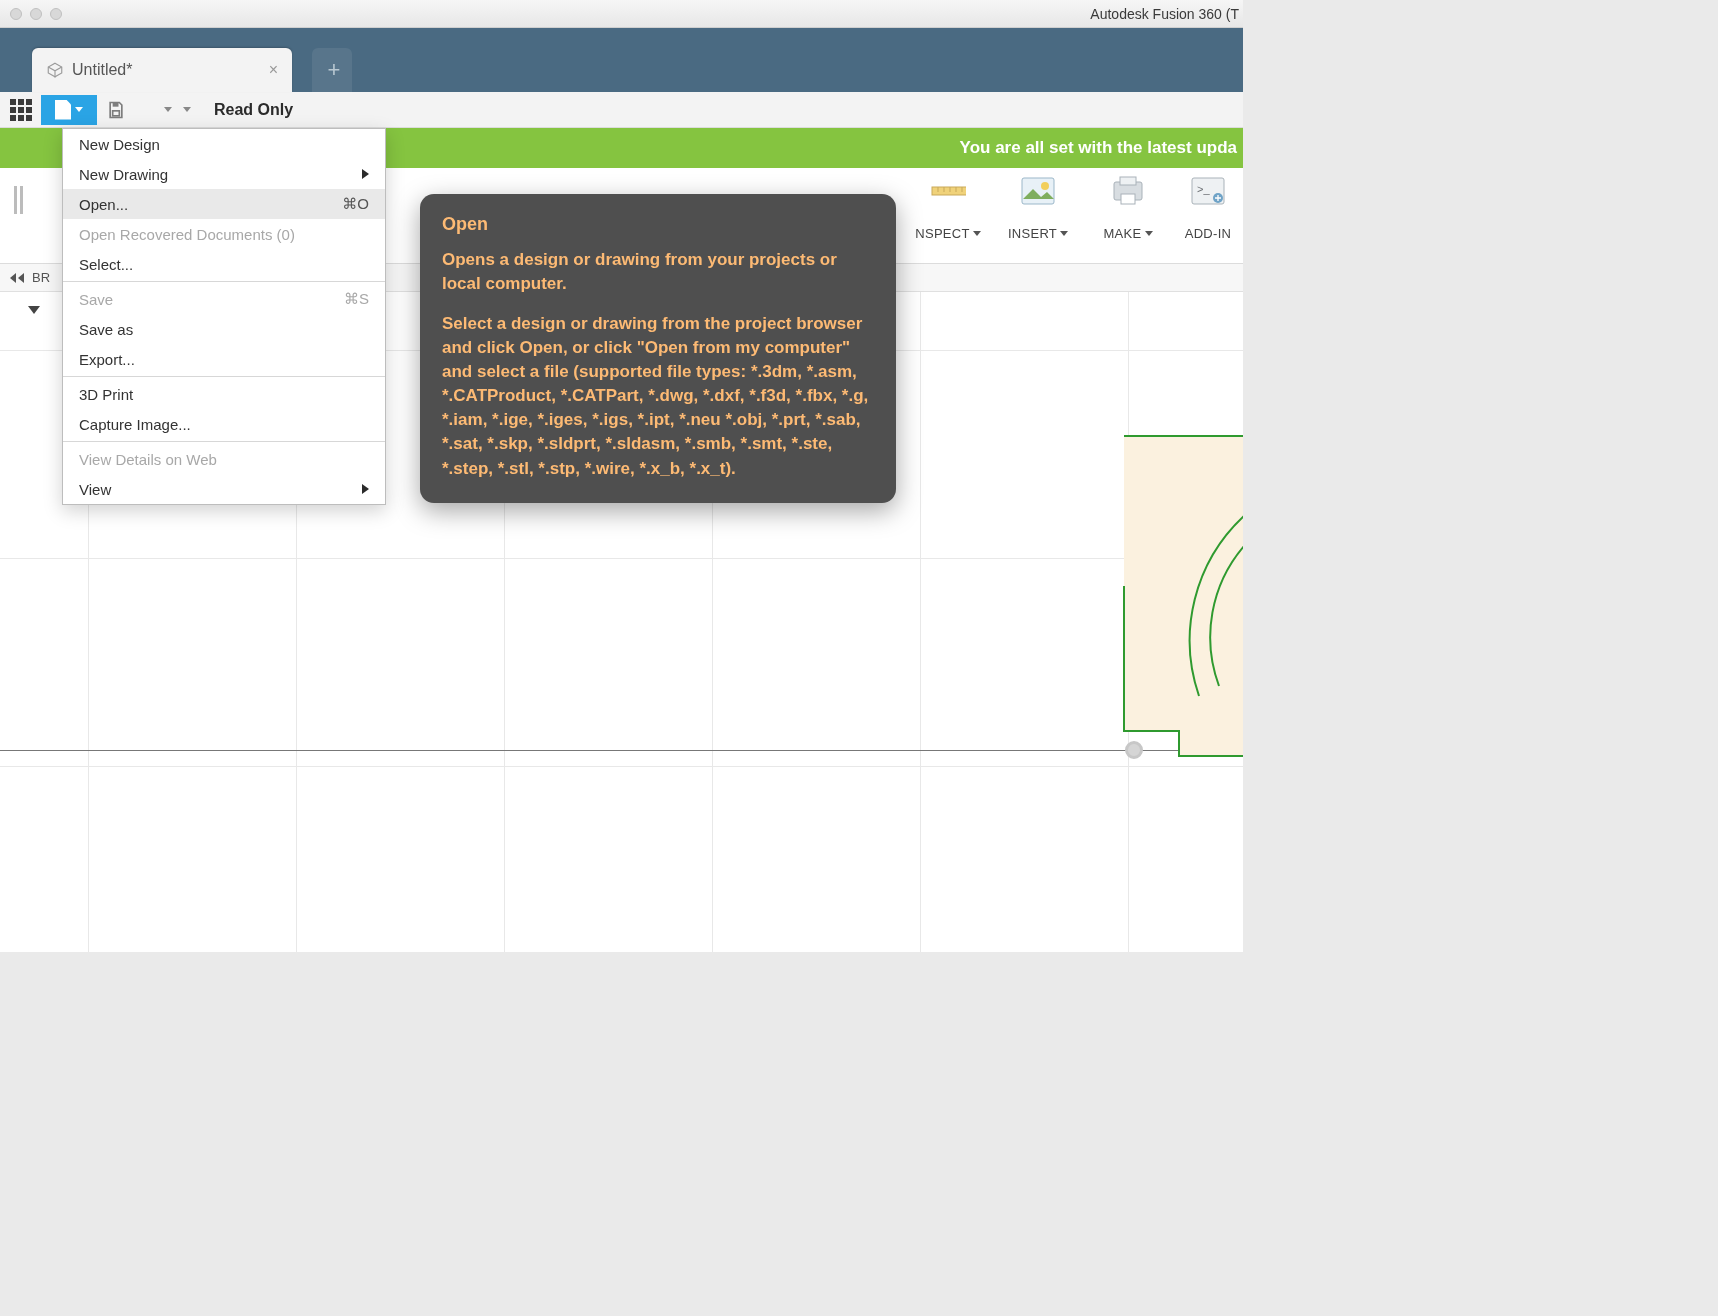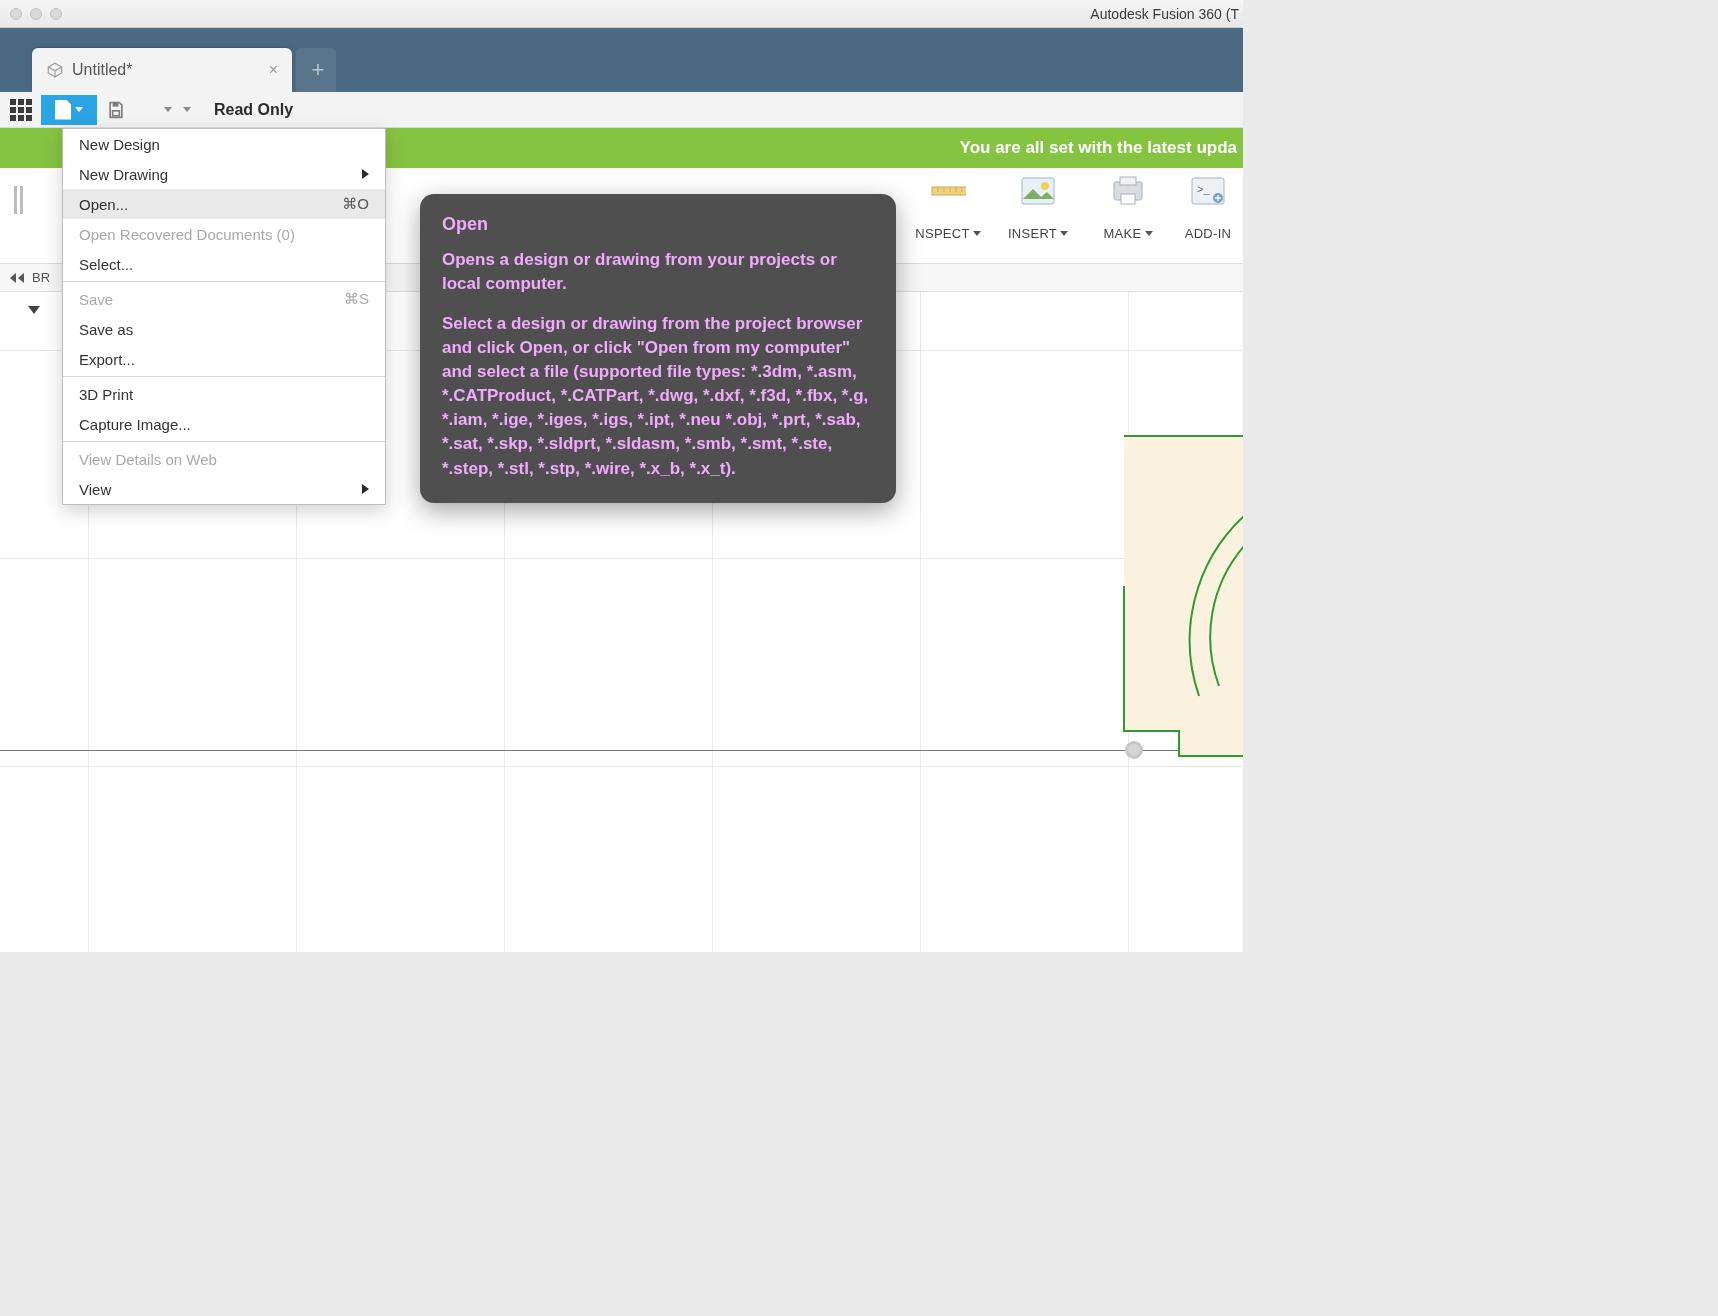--- a/index.html
+++ b/index.html
@@ -11,21 +11,21 @@
     border-bottom: 1px solid #cfcfcf; display: flex; align-items: center;
     position: relative;
   }
   .traffic-lights { display: flex; gap: 8px; padding-left: 10px; }
   .tl { width: 12px; height: 12px; border-radius: 50%; background:#d8d8d8; border:1px solid #c0c0c0; }
   .titlebar-title { position:absolute; left:50%; transform:translateX(-50%); right:6px; text-align:right; width:auto; font-size:14px; color:#3a3a3a; white-space:nowrap;}
   .titlebar .titlebar-title{ left:auto; transform:none; right:4px; }
 
   
   .bluebar { height: 64px; background:#4a6a82; position:relative; }
-  .tabstrip { position:absolute; bottom:0; left:32px; height:44px; display:flex; gap:4px; align-items:flex-end; }
+  .tabstrip { position:absolute; bottom:0; left:32px; height:44px; display:flex; gap:20px; align-items:flex-end; }
   .tab {
     height:44px; display:flex; align-items:center; gap:8px;
     padding:0 10px 0 14px; border-radius:6px 6px 0 0; position:relative;
   }
   .tab.active { background:#f3f3f3; box-shadow:0 -1px 2px rgba(0,0,0,.2); min-width:260px;}
   .tab .cubeicon { width:18px; height:18px; color:#888; }
   .tab .tabtitle { font-size:16px; color:#555; }
   .tab .closex { margin-left:auto; font-size:16px; color:#999; padding:4px; cursor:pointer;}
   .tab.new { width:40px; justify-content:center; background:rgba(255,255,255,.08);}
   .tab.new .plus{ color:#b8c7d1; font-size:22px; font-weight:200;}
@@ -88,21 +88,21 @@
   .dropdown .mi{ display:flex; align-items:center; height:30px; padding:0 16px; position:relative;}
   .dropdown .mi.hover{ background:#e9e9e9;justify-content:flex-end;}
   .dropdown .mi.disabled{ color:#a8a8a8;}
   .dropdown .mi .shortcut{ margin-left:auto; color:#555; font-size:15px;}
   .dropdown .mi .sub-caret{ margin-left:auto; width:0;height:0;border-top:5px solid transparent;border-bottom:5px solid transparent;border-left:7px solid #2b2b2b;}
   .dropdown .sep{ height:1px; background:#d7d7d7; margin:2px 0;}
 
   
   .tooltip{
     position:absolute; left:420px; top:194px; width:476px;
-    background:#4f4f4f; color:#f0abfc; border-radius:14px;
+    background:#4f4f4f; color:#fdba74; border-radius:14px;
     padding:18px 22px 22px 22px; box-shadow:0 8px 26px rgba(0,0,0,.35); z-index:50;
     font-size:17px; line-height:1.42;
   }
   .tooltip .tt-title{ font-weight:700; margin-bottom:10px; font-size:18px;}
   .tooltip p{ margin-bottom:16px; font-weight:600;}
   .tooltip p:last-child{ margin-bottom:0;}
 </style>
 </head>
 <body>
 

